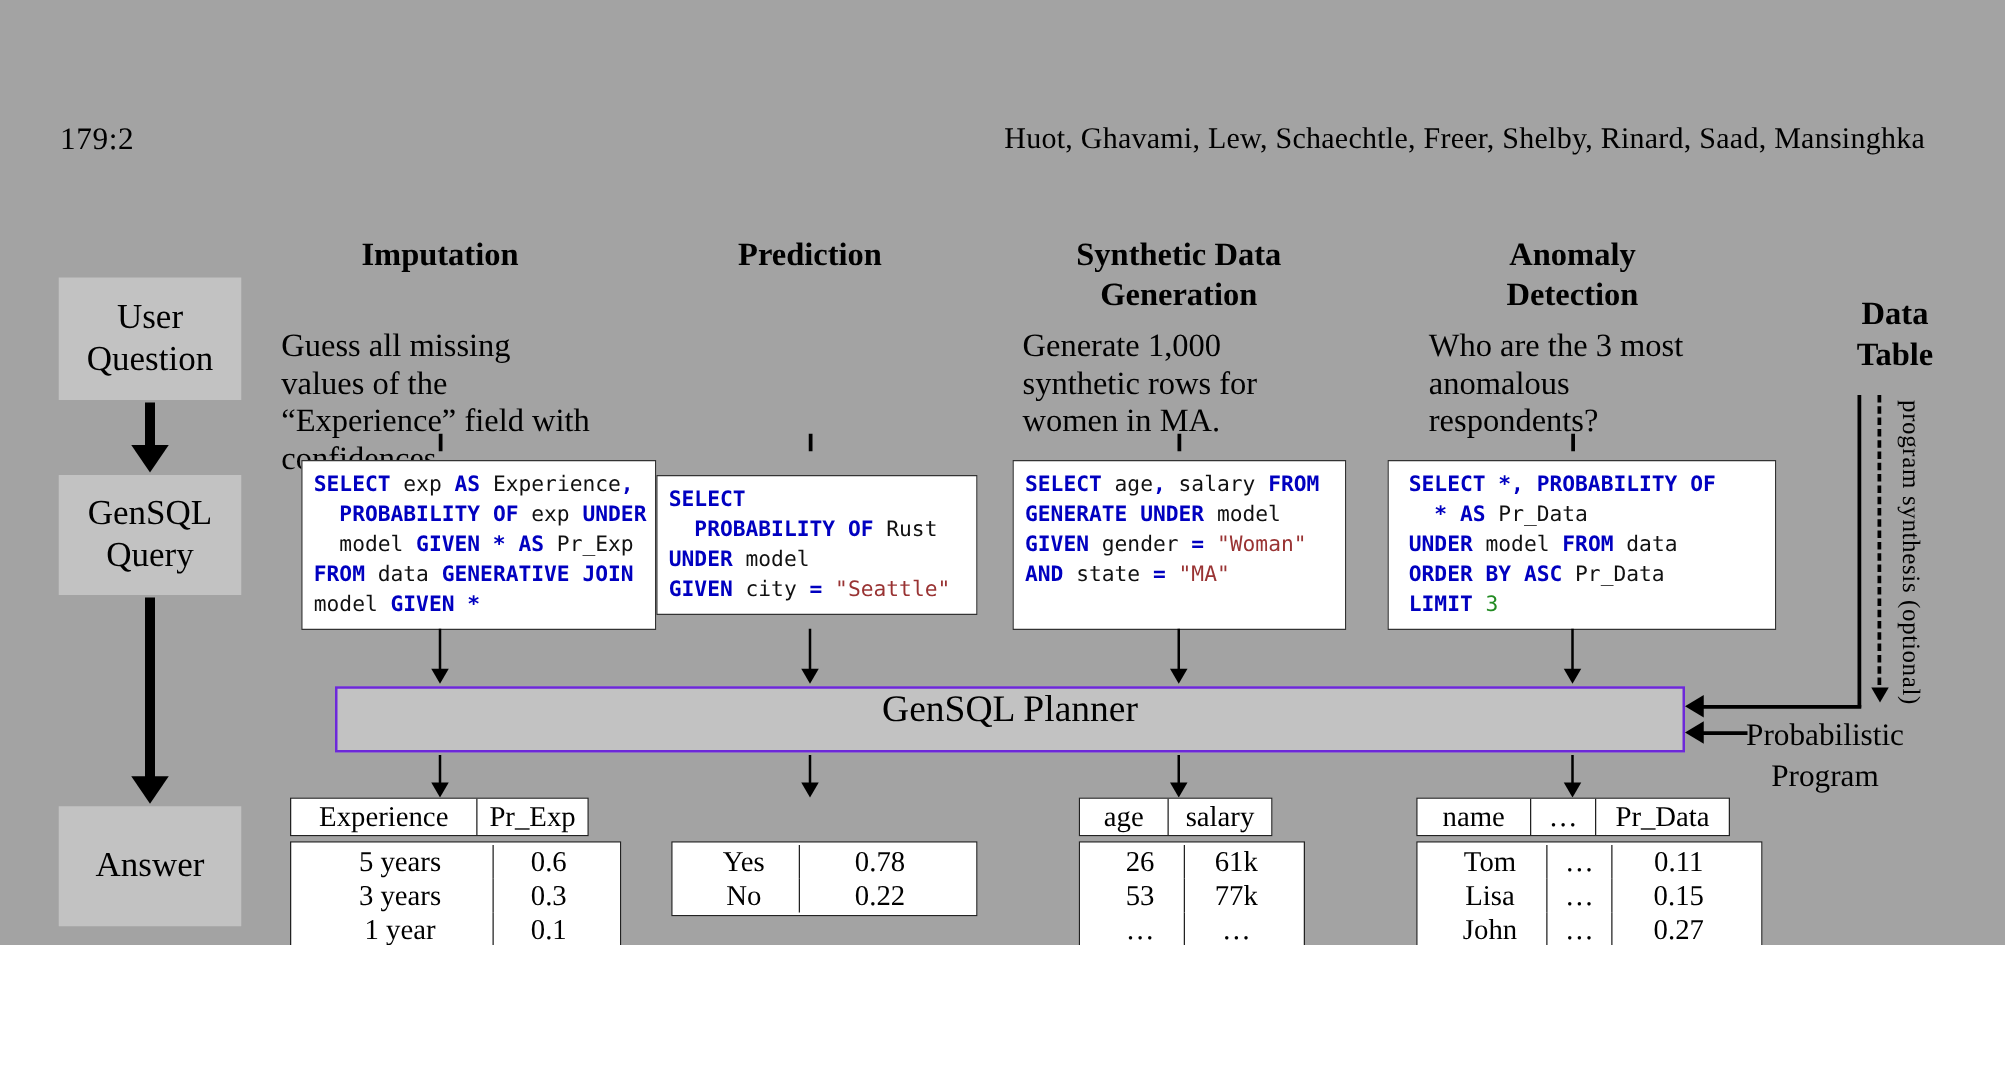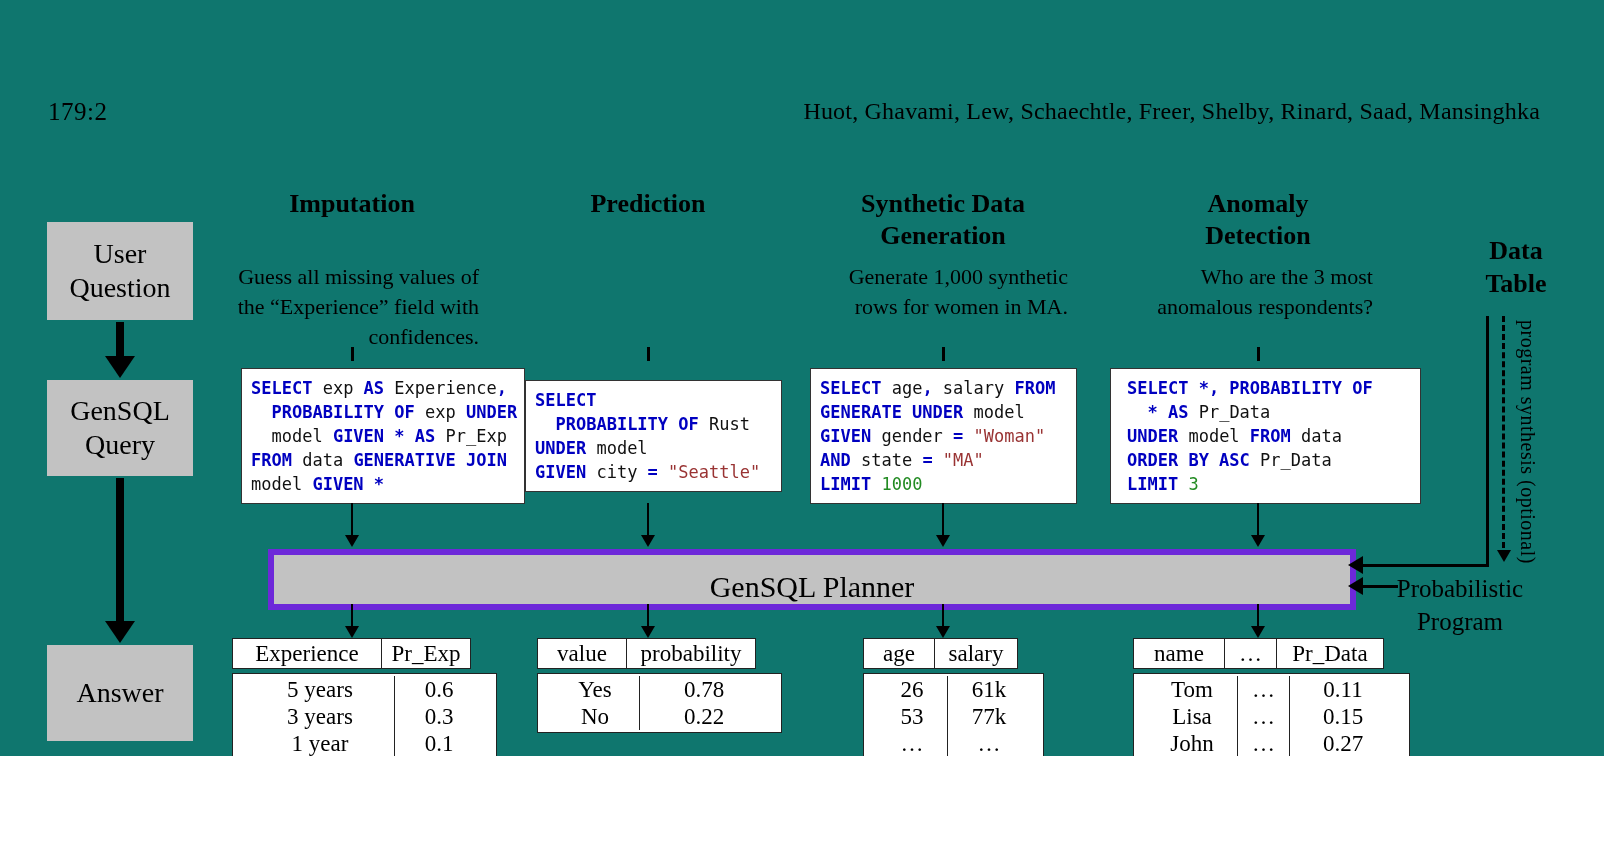--- a/index.html
+++ b/index.html
@@ -1,43 +1,43 @@
 <!DOCTYPE html>
 <html><head>
 <meta charset="utf-8">
 <style>
   html,body{margin:0;padding:0;background:#ffffff;}
-  #page{position:relative;width:1604px;height:756px;background:#0f766e;overflow:hidden;
+  #page{position:relative;width:1604px;height:756px;background:#a3a3a3;overflow:hidden;
         font-family:"Liberation Serif","DejaVu Serif",serif;color:#000;}
   .abs{position:absolute;}
   .center{text-align:center;}
 
   
   .pagenum{font-size:25px;letter-spacing:.5px;}
   .authors{font-size:24px;text-align:right;letter-spacing:.2px;}
 
   
   .graybox{background:#c2c2c2;display:flex;align-items:center;justify-content:center;
            text-align:center;font-size:28px;line-height:34px;}
 
   
   .coltitle{font-weight:bold;font-size:26px;line-height:32px;text-align:center;}
-  .question{font-size:22px;line-height:30px;text-align:right;}
+  .question{font-size:26px;line-height:30px;text-align:left;}
 
   
   .sqlbox{background:#fff;border:1.5px solid #333;padding:7px 9px;
           font-family:"DejaVu Sans Mono","Liberation Mono",monospace;font-size:17px;line-height:24px;}
   .code-line{white-space:pre;}
   .tk-kw{color:#0000c0;font-weight:bold;}
   .tk-pl{color:#111111;}
   .tk-str{color:#993333;}
   .tk-num{color:#228b22;}
 
   
-  .planner{background:#c2c2c2;border:6px solid #6d28d9;display:flex;align-items:flex-end;justify-content:center;
+  .planner{background:#c2c2c2;border:2px solid #6d28d9;display:flex;align-items:flex-start;justify-content:center;
            font-size:30px;}
 
   
   .ans-head,.ans-body{display:grid;border:1.5px solid #222;background:#fff;font-size:23px;}
   .ans-head .cell{padding:1px 0;}
   .ans-body{padding:2px 13px;}
   .cell{text-align:center;line-height:27px;}
   .c2 .cell:nth-child(2n){border-left:1.5px solid #222;}
   .c3 .cell:nth-child(3n+2),.c3 .cell:nth-child(3n){border-left:1.5px solid #222;}
 
@@ -110,21 +110,20 @@
       <div class="code-line"><span class="tk-kw">SELECT</span></div>
       <div class="code-line"><span class="tk-pl">  </span><span class="tk-kw">PROBABILITY OF</span><span class="tk-pl"> Rust</span></div>
       <div class="code-line"><span class="tk-kw">UNDER</span><span class="tk-pl"> model</span></div>
       <div class="code-line"><span class="tk-kw">GIVEN</span><span class="tk-pl"> city </span><span class="tk-kw">=</span><span class="tk-str"> "Seattle"</span></div>
     </div>
   <div class="abs sqlbox" style="left:810px;top:368px;width:247px;height:120px;">
       <div class="code-line"><span class="tk-kw">SELECT</span><span class="tk-pl"> age</span><span class="tk-kw">,</span><span class="tk-pl"> salary </span><span class="tk-kw">FROM</span></div>
       <div class="code-line"><span class="tk-kw">GENERATE UNDER</span><span class="tk-pl"> model</span></div>
       <div class="code-line"><span class="tk-kw">GIVEN</span><span class="tk-pl"> gender </span><span class="tk-kw">=</span><span class="tk-str"> "Woman"</span></div>
       <div class="code-line"><span class="tk-kw">AND</span><span class="tk-pl"> state </span><span class="tk-kw">=</span><span class="tk-str"> "MA"</span></div>
-      <div class="code-line"><span class="tk-kw">LIMIT</span><span class="tk-num"> 1000</span></div>
     </div>
   <div class="abs sqlbox" style="left:1110px;top:368px;width:284px;height:120px;padding-left:16px;">
       <div class="code-line"><span class="tk-kw">SELECT *, PROBABILITY OF</span></div>
       <div class="code-line"><span class="tk-pl">  </span><span class="tk-kw">* AS</span><span class="tk-pl"> Pr_Data</span></div>
       <div class="code-line"><span class="tk-kw">UNDER</span><span class="tk-pl"> model </span><span class="tk-kw">FROM</span><span class="tk-pl"> data</span></div>
       <div class="code-line"><span class="tk-kw">ORDER BY ASC</span><span class="tk-pl"> Pr_Data</span></div>
       <div class="code-line"><span class="tk-kw">LIMIT</span><span class="tk-num"> 3</span></div>
     </div>
 
   <div class="vline" style="left:351px;top:503px;height:34px;width:2px;"></div>
@@ -155,24 +154,20 @@
     </div>
   <div class="abs ans-body c2" style="left:232px;top:673px;width:237px;grid-template-columns:148px 89px;">
       <div class="cell">5 years</div>
       <div class="cell">0.6</div>
       <div class="cell">3 years</div>
       <div class="cell">0.3</div>
       <div class="cell">1 year</div>
       <div class="cell">0.1</div>
     </div>
 
-  <div class="abs ans-head c2" style="left:537px;top:638px;width:217px;grid-template-columns:88px 129px;">
-      <div class="cell">value</div>
-      <div class="cell">probability</div>
-    </div>
   <div class="abs ans-body c2" style="left:537px;top:673px;width:217px;grid-template-columns:88px 129px;">
       <div class="cell">Yes</div>
       <div class="cell">0.78</div>
       <div class="cell">No</div>
       <div class="cell">0.22</div>
     </div>
 
   <div class="abs ans-head c2" style="left:863px;top:638px;width:153px;grid-template-columns:70px 83px;">
       <div class="cell">age</div>
       <div class="cell">salary</div>

